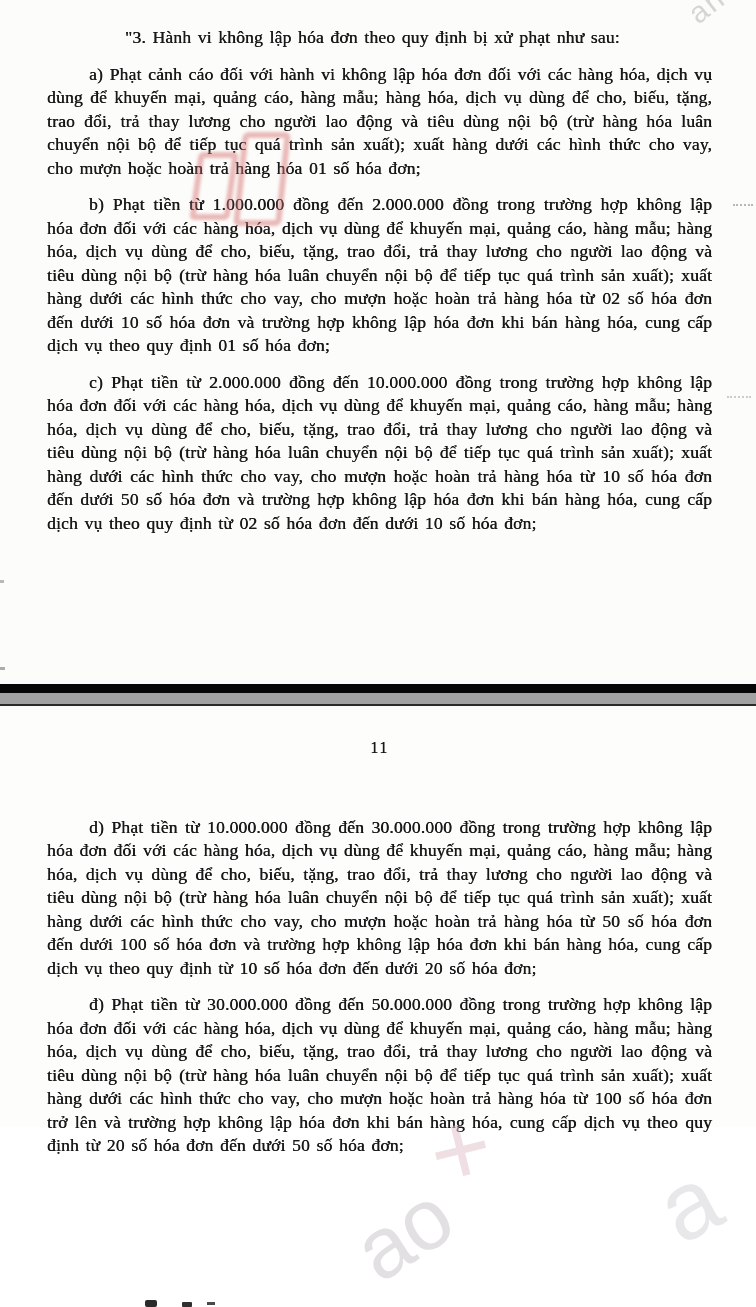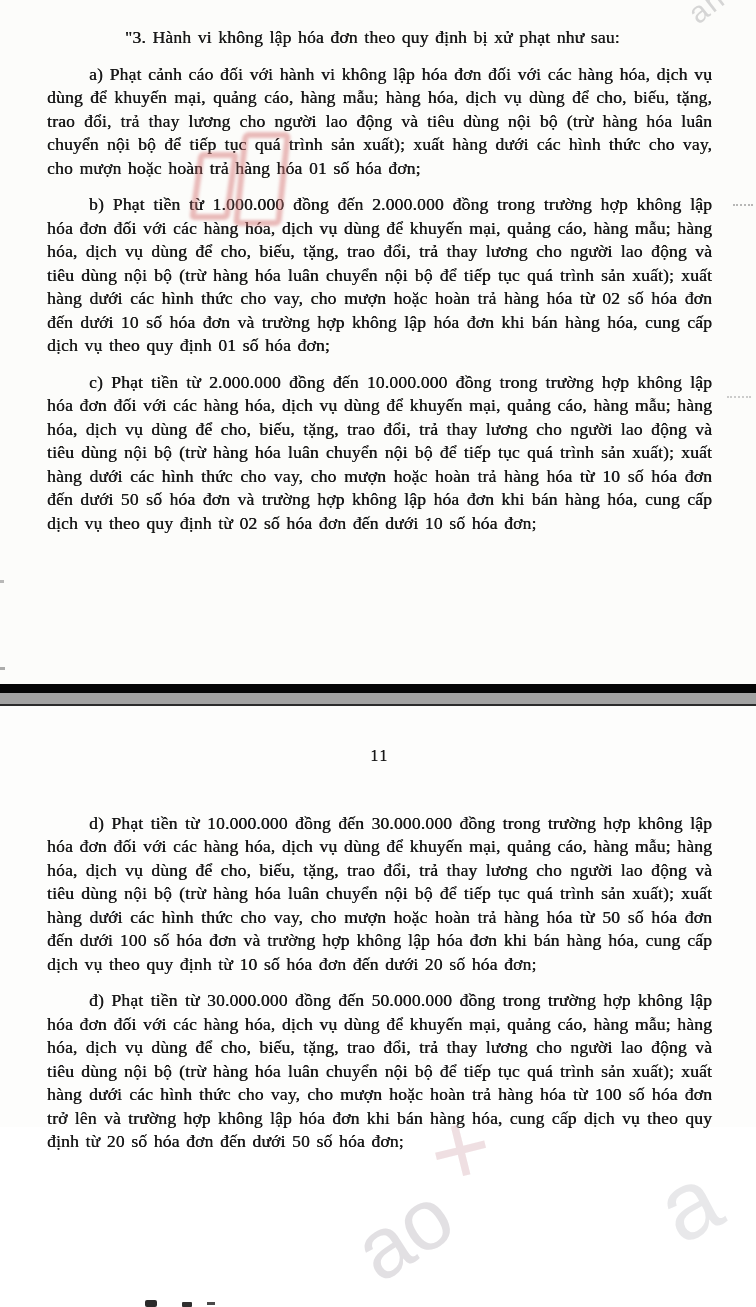--- a/index.html
+++ b/index.html
@@ -12,41 +12,41 @@
     font-size:17.6px;
     line-height:23.5px;
     color:#191919;
   }
   .page{
     position:absolute;left:0;width:756px;
     box-sizing:border-box;
     background:#fcfcfa;
   }
   .page-1{top:0;height:684px;padding:26px 44px 0 47px;}
-  .page-2{top:706px;height:421px;padding:36px 44px 0 47px;background:#fdfdfc;}
+  .page-2{top:706px;height:421px;padding:28px 44px 0 47px;background:#fdfdfc;}
   .heading{
     margin:0;text-indent:78px;
     text-align:left;
     word-spacing:2px;letter-spacing:.15px;
     text-shadow:.35px 0 0 #191919;
   }
   .para{
     margin:13px 0 0 0;
     text-indent:42px;
     text-align:justify;
     word-spacing:2px;letter-spacing:.15px;
     text-shadow:.35px 0 0 #191919;
   }
   .page-num{
     margin:2px 0 0 0;
     text-align:center;text-indent:0;
     font-size:16px;letter-spacing:1.5px;
     text-shadow:.3px 0 0 #191919;
   }
-  .page-2 .para.first{margin-top:44px;}
+  .page-2 .para.first{margin-top:56px;}
   
   .divider{position:absolute;top:684px;left:0;width:756px;height:22px;}
   .divider-black{height:9px;background:#060606;}
   .divider-gray{height:13px;background:#a2a2a2;border-bottom:2px solid #2b2b2b;box-sizing:border-box;}
   
   .wm{position:absolute;pointer-events:none;font-family:"Liberation Sans","DejaVu Sans",sans-serif;}
   .wm-top-right{left:686px;top:-12px;font-size:30px;letter-spacing:2px;color:#b7b7b7;opacity:.55;transform:rotate(-38deg);}
   .red-stamp{left:182px;top:128px;width:110px;height:92px;opacity:.5;filter:blur(1.6px);}
   .red-stamp .s1{position:absolute;left:12px;top:24px;width:28px;height:56px;border:6px solid #d67878;border-radius:5px;transform:skewX(-8deg);}
   .red-stamp .s2{position:absolute;left:56px;top:4px;width:36px;height:82px;border:6px solid #d67878;border-radius:6px;transform:skewX(-6deg);}

